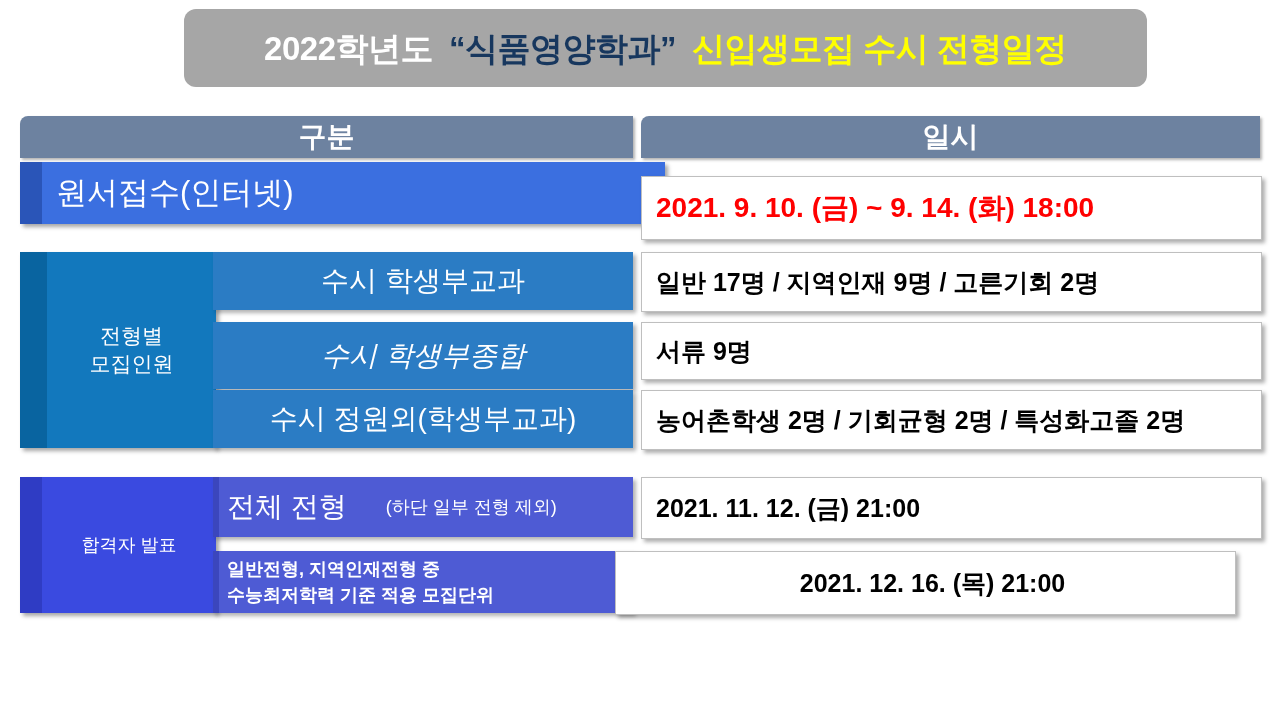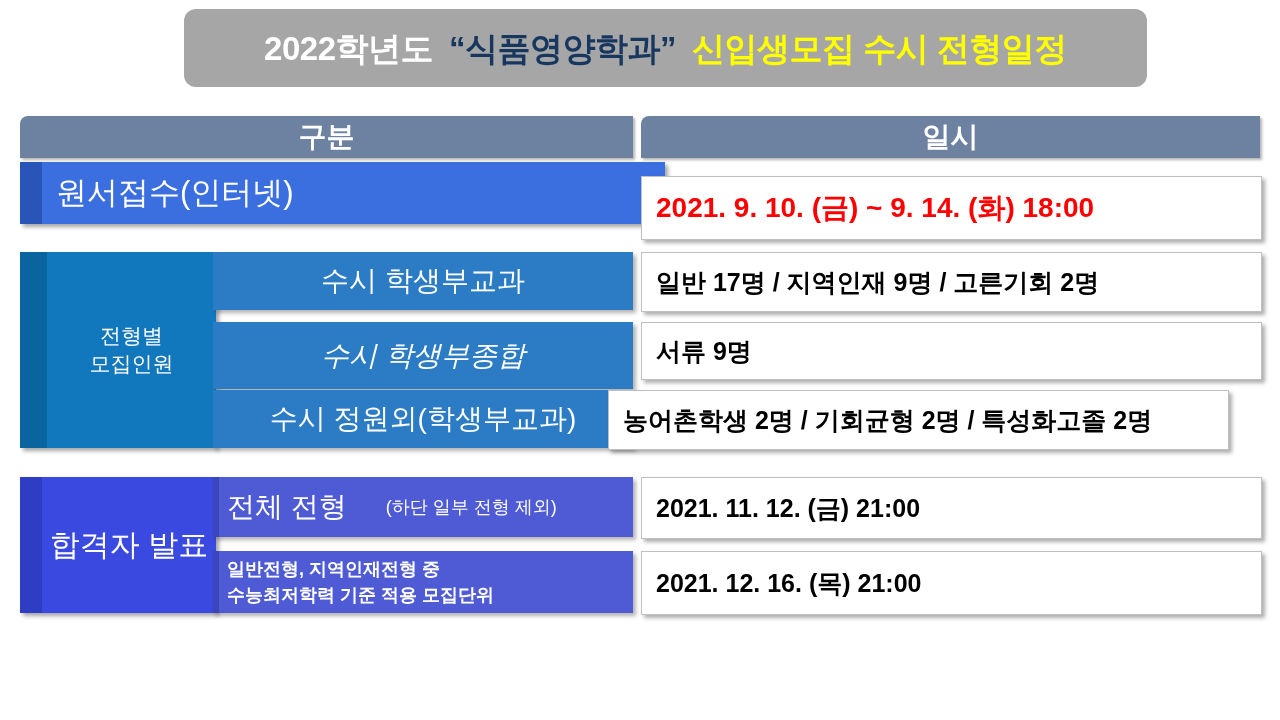--- a/index.html
+++ b/index.html
@@ -87,21 +87,21 @@
   .grp3-label{
     position:absolute;left:20px;top:477px;width:196px;height:136px;
     background:#3a4ae0;box-shadow:3px 3px 4px rgba(0,0,0,0.35);
   }
   .grp3-label .strip{
     position:absolute;left:0;top:0;bottom:0;width:22px;background:#2f3cc4;
   }
   .grp3-label .txt{
     position:absolute;left:22px;right:0;top:0;bottom:0;
     display:flex;align-items:center;justify-content:center;
-    color:#ffffff;font-size:30px;
+    color:#ffffff;font-size:18px;
   }
   .purbar{
     position:absolute;left:213px;width:420px;background:#4e5bd4;
     box-shadow:3px 3px 4px rgba(0,0,0,0.30);
     display:flex;align-items:center;
     color:#ffffff;white-space:nowrap;gap:39px;
   }
   .purbar .strip{
     position:absolute;left:0;top:0;bottom:0;width:6px;background:#3b46bd;
   }
@@ -145,21 +145,21 @@
   <div class="subbar" style="top:252px;height:58px;">수시 학생부교과</div>
   <div class="subbar" style="top:322px;height:67px;font-style:italic;">수시 학생부종합</div>
   <div class="subbar" style="top:390px;height:58px;">수시 정원외(학생부교과)</div>
 
   <div class="whitecell" style="left:641px;top:252px;width:619px;height:58px;">
     <div class="val">일반 17명 / 지역인재 9명 / 고른기회 2명</div>
   </div>
   <div class="whitecell" style="left:641px;top:322px;width:619px;height:56px;">
     <div class="val">서류 9명</div>
   </div>
-  <div class="whitecell" style="left:608px;top:390px;width:619px;height:58px;">
+  <div class="whitecell" style="left:641px;top:390px;width:619px;height:58px;">
     <div class="val">농어촌학생 2명 / 기회균형 2명 / 특성화고졸 2명</div>
   </div>
 
   <div class="grp3-label">
     <div class="strip"></div>
     <div class="txt">합격자 발표</div>
   </div>
 
   <div class="purbar" style="top:477px;height:60px;">
     <div class="strip"></div>
@@ -169,17 +169,17 @@
 
   <div class="purbar" style="top:551px;height:62px;">
     <div class="strip"></div>
     <span class="twoline">일반전형, 지역인재전형 중
 수능최저학력 기준 적용 모집단위</span>
   </div>
 
   <div class="whitecell" style="left:641px;top:477px;width:619px;height:60px;">
     <div class="val">2021. 11. 12. (금) 21:00</div>
   </div>
-  <div class="whitecell" style="left:641px;top:551px;width:619px;height:62px;">
+  <div class="whitecell" style="left:615px;top:551px;width:619px;height:62px;justify-content:center;">
     <div class="val">2021. 12. 16. (목) 21:00</div>
   </div>
 
 </div>
 
 </body></html>

